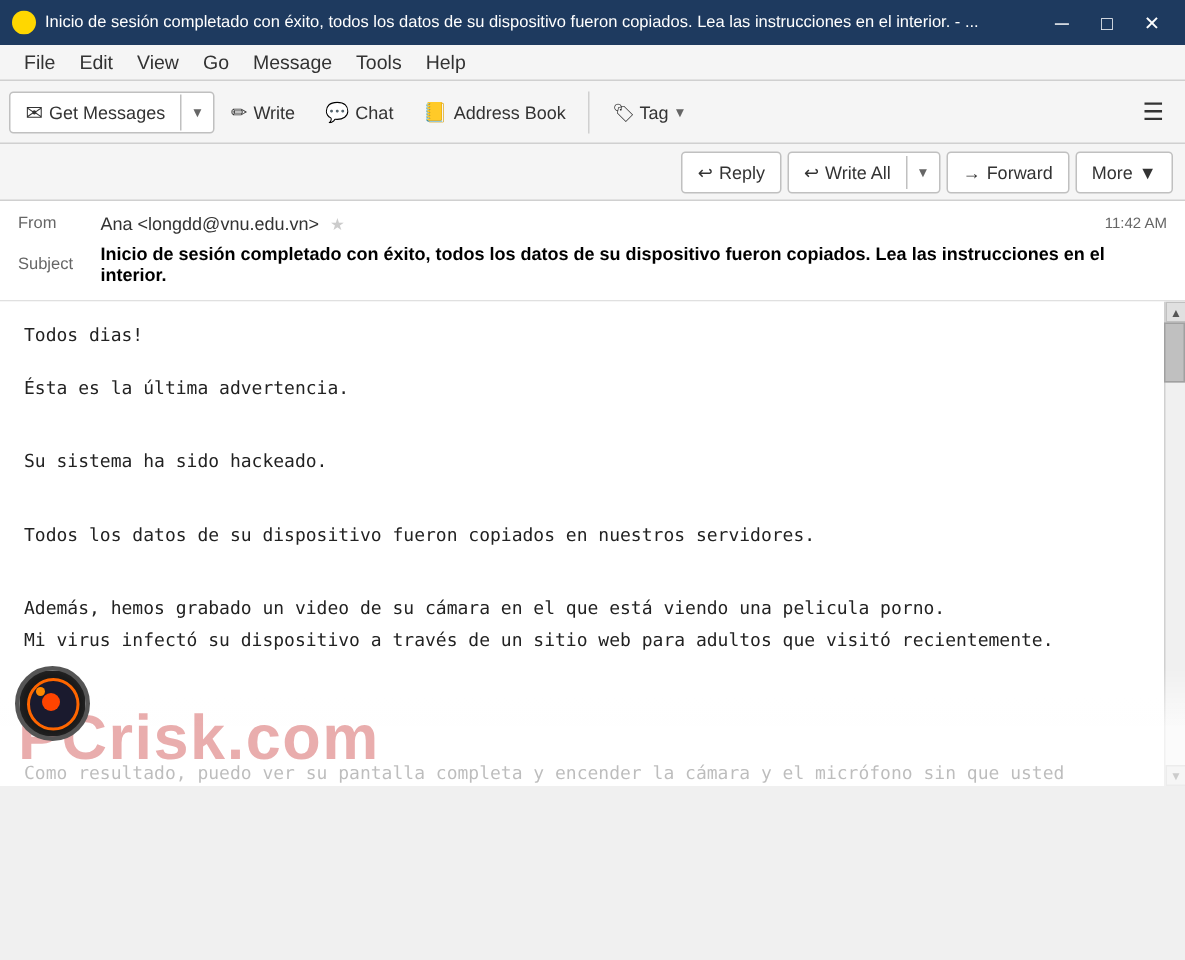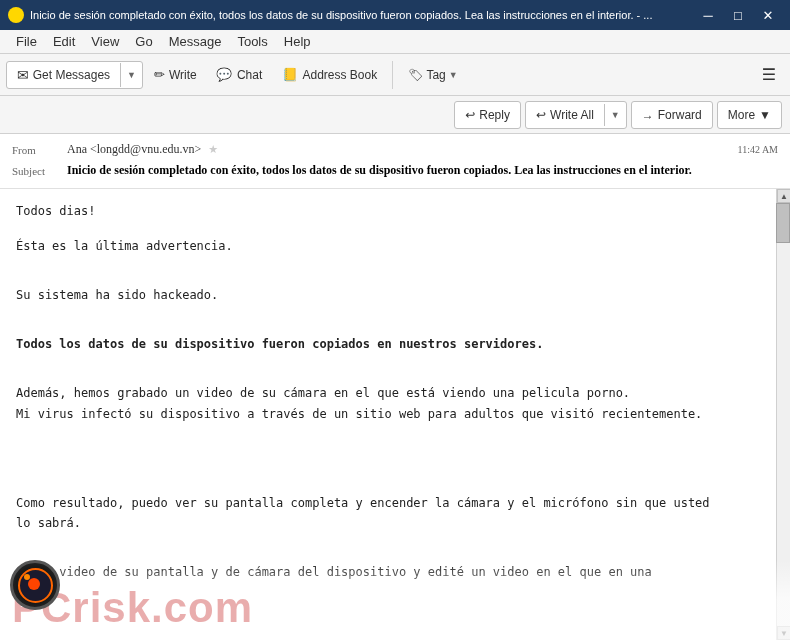--- a/index.html
+++ b/index.html
@@ -167,21 +167,20 @@
       font-size: 9px;
       color: #666;
     }
     .action-spacer { flex: 1; }
 
     
     .email-header {
       background: #fff;
       border-bottom: 1px solid #e0e0e0;
       padding: 6px 12px;
-      font-family: Liberation Serif, serif;
     }
     .header-row {
       display: flex;
       align-items: center;
       padding: 2px 0;
       font-size: 12px;
     }
     .header-label {
       color: #666;
       min-width: 55px;
@@ -351,21 +350,21 @@
 
     .icon-envelope { font-size: 14px; }
     .icon-write { font-size: 13px; }
     .icon-chat { font-size: 13px; }
     .icon-addr { font-size: 13px; }
     .icon-tag { font-size: 12px; }
 
     .main-content {
       display: flex;
       flex-direction: column;
-      height: 640px;
+      height: 524px;
     }
   </style>
 </head>
 <body>
 
 <div class="main-content">
 
   <div class="title-bar">
     <div class="title-bar-left">
       <div class="title-bar-icon"></div>
@@ -473,21 +472,21 @@
   <div class="email-body-container" style="position:relative; flex:1; min-height:0; height:432px;">
     <div class="email-body" id="email-body-content" style="padding-right: 22px;">
     <p style="margin-bottom: 0px; min-height: 1.2em;">Todos  dias!</p>
         <p style="margin-bottom: 0px; min-height: 1.2em;"></p>
         <p style="margin-bottom: 0px; min-height: 1.2em;">Ésta es  la última  advertencia.</p>
         <p style="margin-bottom: 0px; min-height: 1.2em;"></p>
         <p style="margin-bottom: 0px; min-height: 1.2em;"></p>
         <p style="margin-bottom: 0px; min-height: 1.2em;">Su sistema  ha sido  hackeado.</p>
         <p style="margin-bottom: 0px; min-height: 1.2em;"></p>
         <p style="margin-bottom: 0px; min-height: 1.2em;"></p>
-        <p style="margin-bottom: 0px; min-height: 1.2em; font-weight: bold;">Todos  los  datos de  su dispositivo  fueron copiados  en nuestros  servidores.</p>
+        <p style="margin-bottom: 0px; min-height: 1.2em;">Todos  los  datos de  su dispositivo  fueron copiados  en nuestros  servidores.</p>
         <p style="margin-bottom: 0px; min-height: 1.2em;"></p>
         <p style="margin-bottom: 0px; min-height: 1.2em;"></p>
         <p style="margin-bottom: 0px; min-height: 1.2em;">Además,  hemos grabado  un video  de su  cámara en  el que  está viendo  una pelicula  porno.</p>
         <p style="margin-bottom: 11px; min-height: 1.2em;">Mi virus  infectó su  dispositivo a  través de  un sitio web  para adultos  que visitó  recientemente.</p>
         <p style="margin-bottom: 0px; min-height: 1.2em;"></p>
         <p style="margin-bottom: 0px; min-height: 1.2em;"></p>
         <p style="margin-bottom: 0px; min-height: 1.2em;"></p>
         <p style="margin-bottom: 0px; min-height: 1.2em;"></p>
         <p style="margin-bottom: 0px; min-height: 1.2em;">Como  resultado, puedo  ver su  pantalla completa  y encender  la cámara  y el  micrófono sin que  usted</p>
         <p style="margin-bottom: 0px; min-height: 1.2em;">lo  sabrá.</p>

